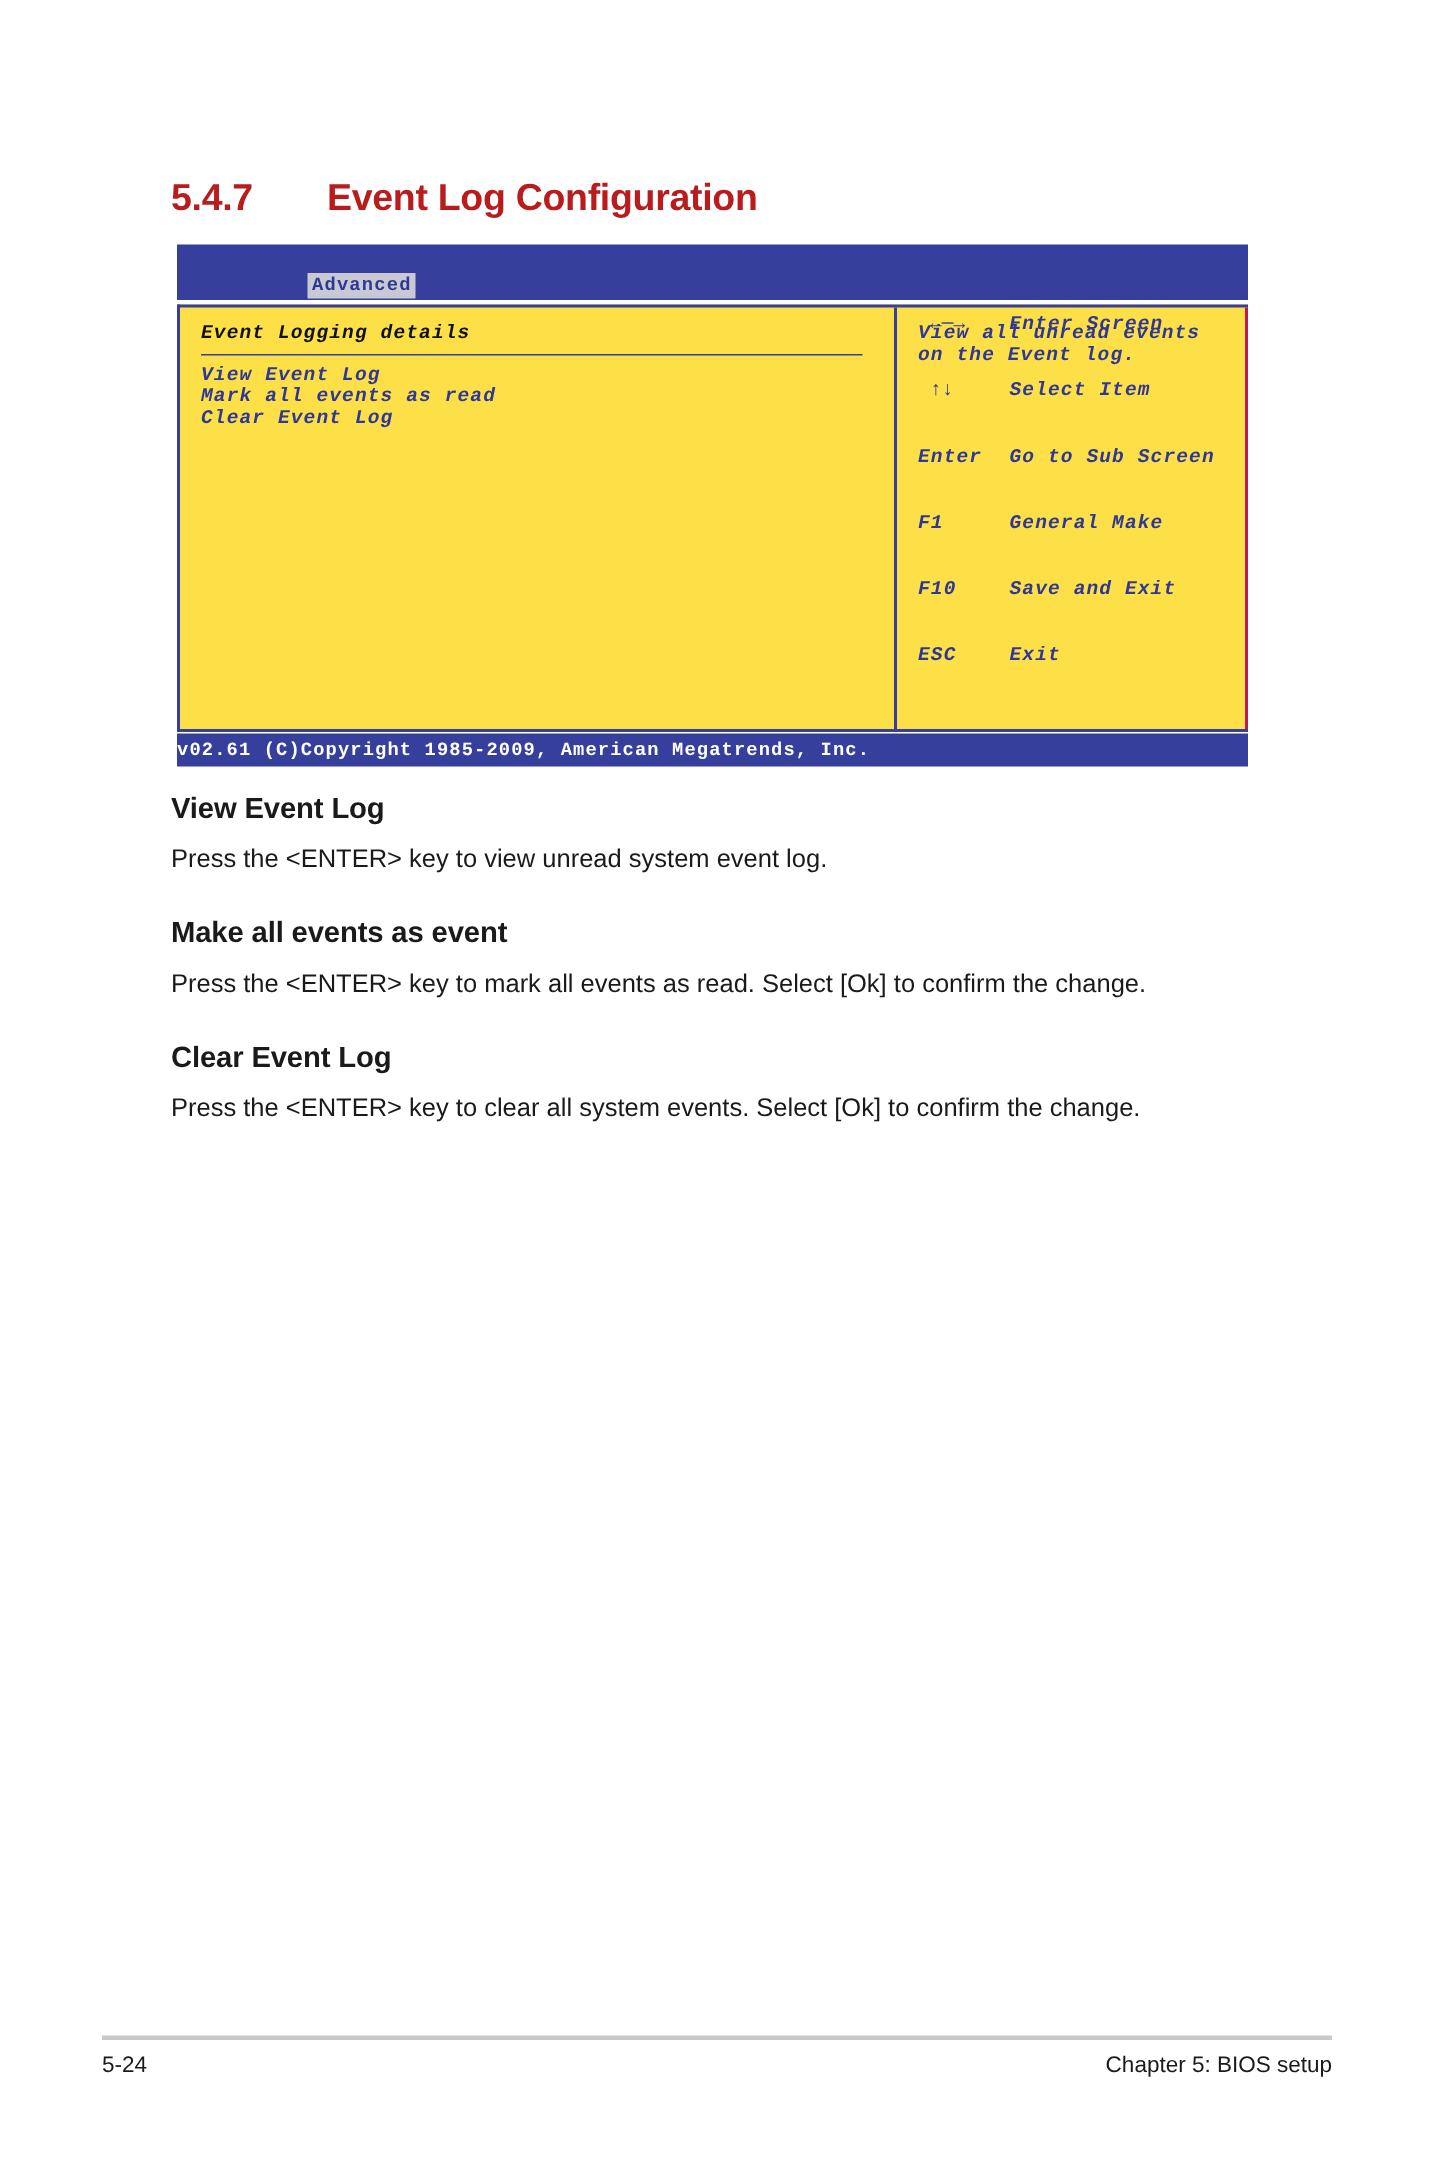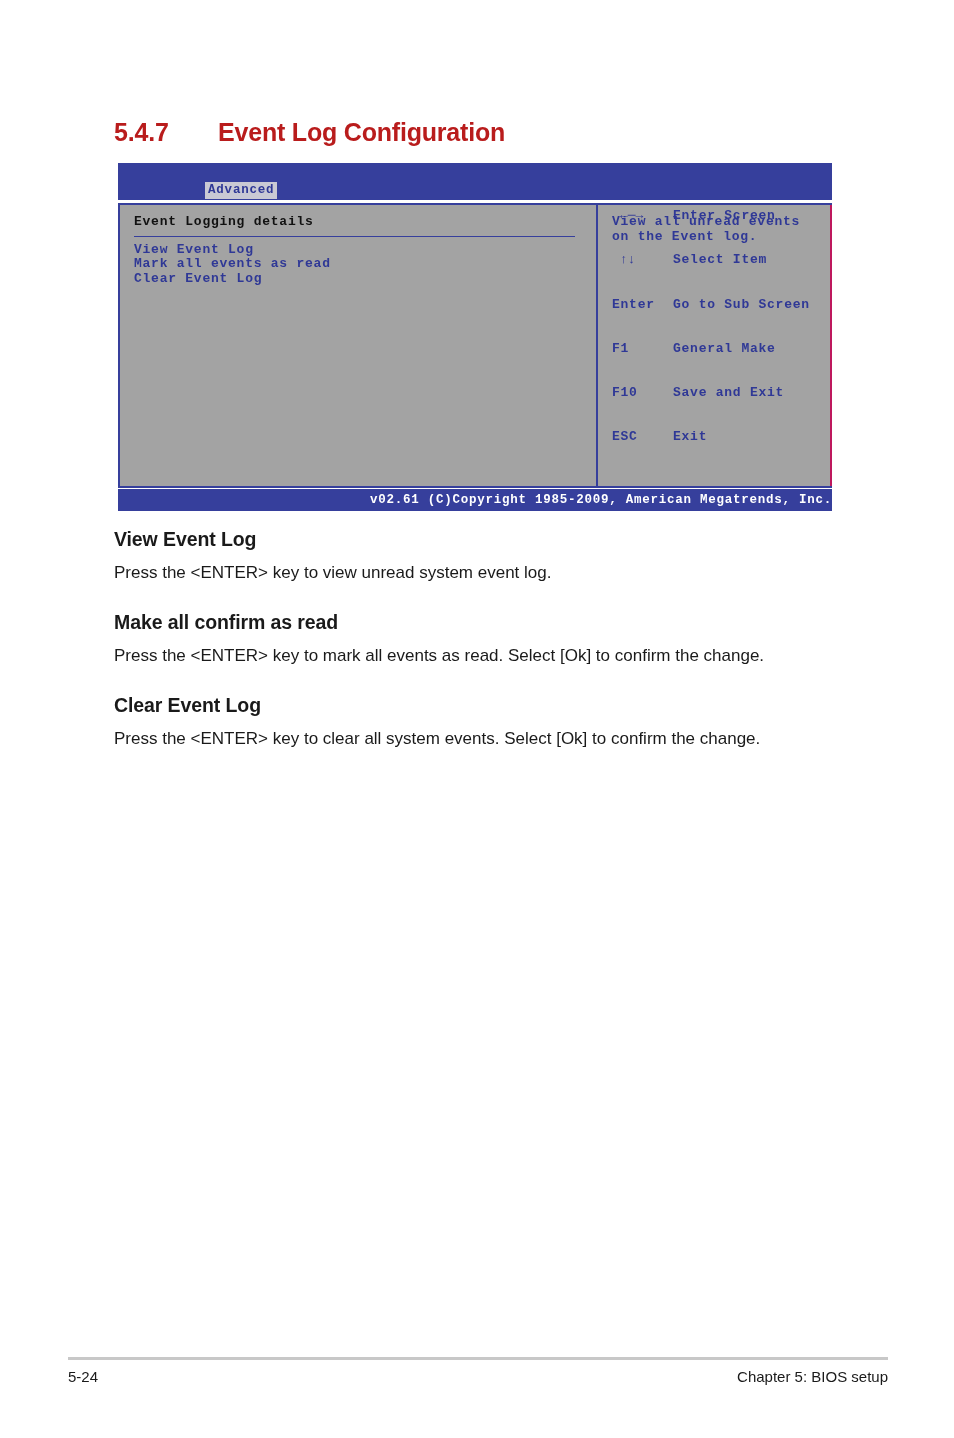--- a/index.html
+++ b/index.html
@@ -72,25 +72,26 @@
     letter-spacing: 0.8px;
     padding: 1px 3px 2px 3px;
     line-height: 14px;
     text-align: center;
   }
 
   .bios-body {
     position: relative;
     margin-top: 3px;
     height: 285px;
-    background: #a3a3a3;
+    background: #fde047;
     border: 2px solid #363f9c;
     border-right: none;
     box-sizing: border-box;
     display: flex;
+    font-style: italic;
   }
   .bios-left {
     width: 478px;
     box-sizing: border-box;
     padding: 10px 0 0 14px;
     border-right: 2px solid #363f9c;
   }
   .bios-right {
     flex: 1;
     box-sizing: border-box;
@@ -147,21 +148,21 @@
   }
 
   .bios-footer {
     height: 22px;
     background: #363f9c;
     color: #ffffff;
     font-family: "Liberation Mono", monospace;
     font-weight: bold;
     font-size: 12.5px;
     letter-spacing: 0.75px;
-    text-align: right;
+    text-align: left;
     line-height: 22px;
     margin-top: 1px;
   }
 
   
   .prose {
     position: absolute;
     left: 114px;
     top: 528px;
     width: 700px;
@@ -241,21 +242,21 @@
 
   </div>
 
   <div class="bios-footer">v02.61 (C)Copyright 1985-2009, American Megatrends, Inc.</div>
 </div>
 
 <div class="prose">
   <h2 class="sec-head">View Event Log</h2>
   <p class="sec-body">Press the &lt;ENTER&gt; key to view unread system event log.</p>
 
-  <h2 class="sec-head">Make all confirm as read</h2>
+  <h2 class="sec-head">Make all events as event</h2>
   <p class="sec-body">Press the &lt;ENTER&gt; key to mark all events as read. Select [Ok] to confirm the change.</p>
 
   <h2 class="sec-head">Clear Event Log</h2>
   <p class="sec-body">Press the &lt;ENTER&gt; key to clear all system events. Select [Ok] to confirm the change.</p>
 </div>
 
 <div class="page-rule"></div>
 <div class="page-foot">
   <span>5-24</span>
   <span>Chapter 5: BIOS setup</span>

